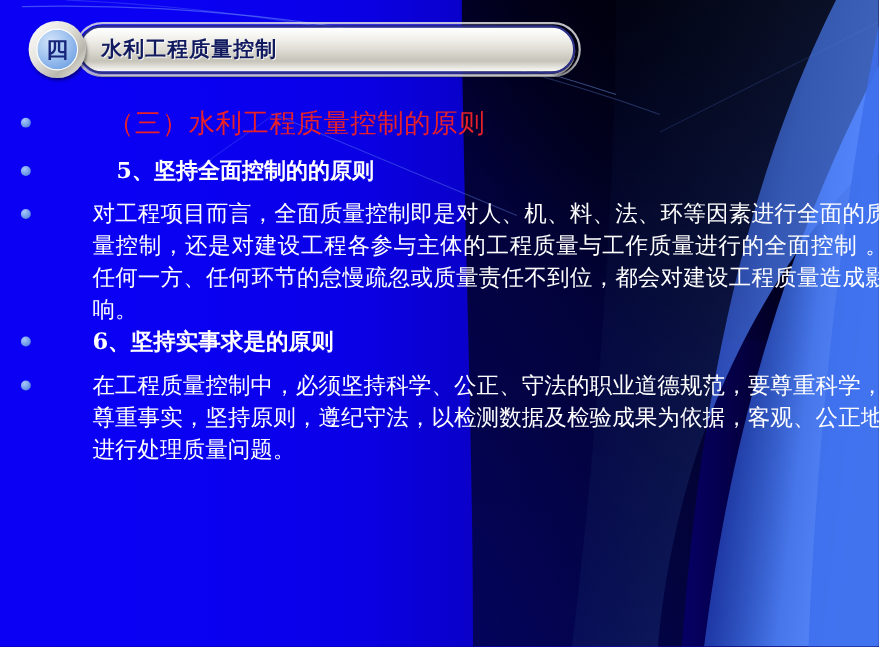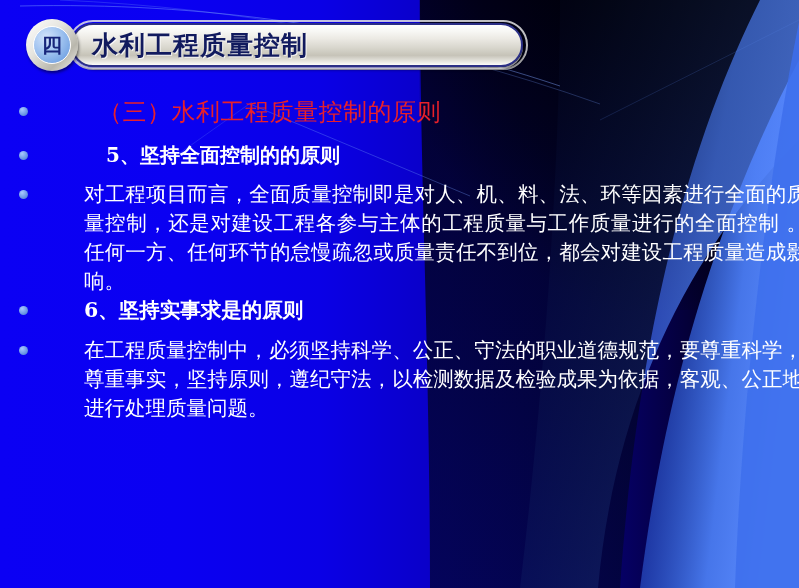--- a/index.html
+++ b/index.html
@@ -102,21 +102,21 @@
     box-sizing: border-box;
   }
   .header-title {
     position: absolute;
     left: 92px;
     top: 22px;
     height: 46px;
     line-height: 46px;
     font-family: "DejaVu Sans", "Liberation Sans", sans-serif;
     font-weight: bold;
-    font-size: 26px;
+    font-size: 19px;
     letter-spacing: 1px;
     color: #111a5e;
     text-shadow: 1px 1px 0 rgba(255,255,255,0.8);
     white-space: nowrap;
   }
 
   .badge {
     position: absolute;
     left: 26px;
     top: 19px;

